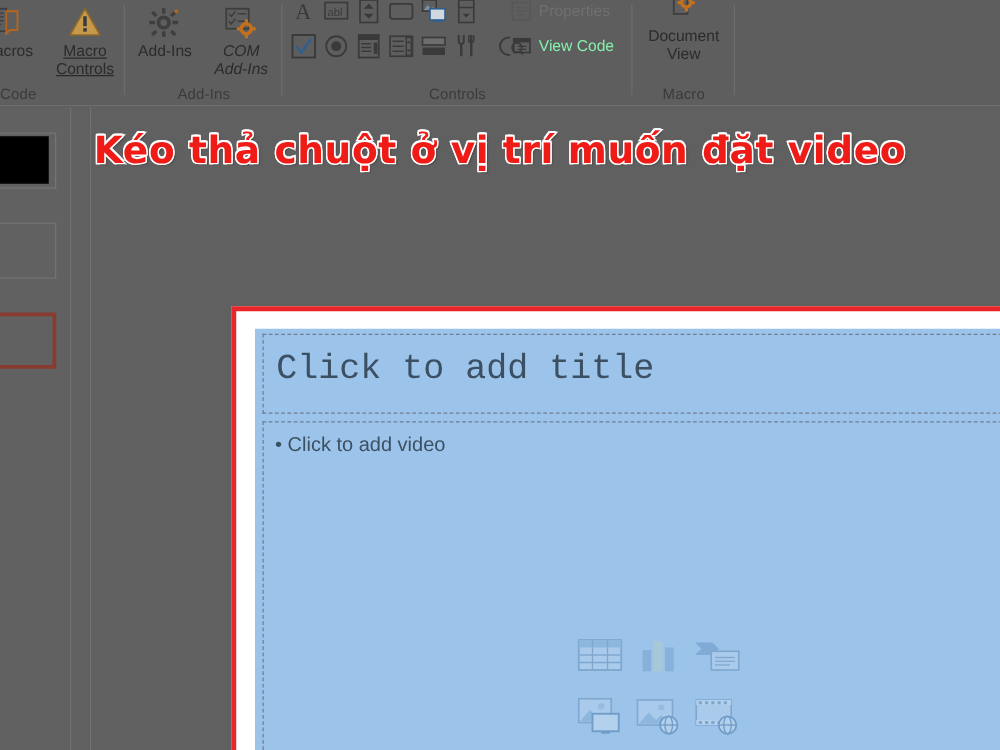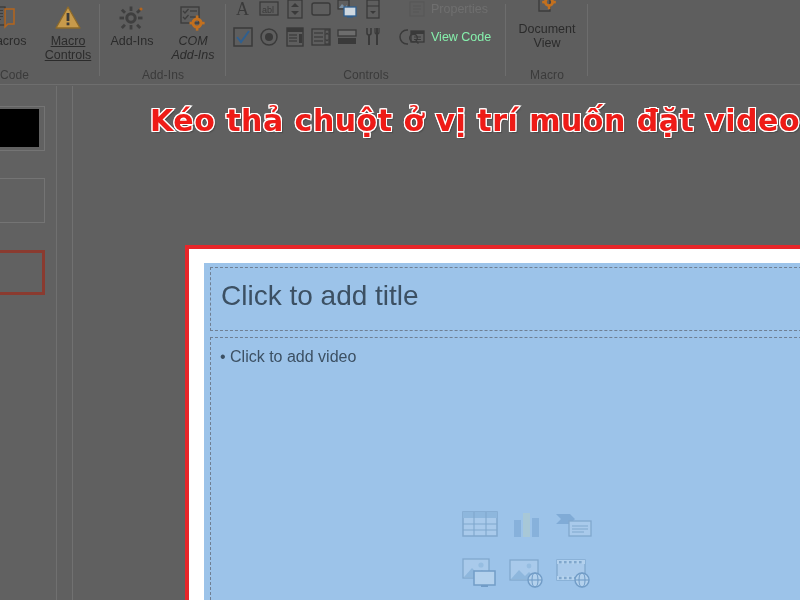--- a/index.html
+++ b/index.html
@@ -139,21 +139,21 @@
   }
   #ph-title {
     left: 6px; top: 4px;
     width: 622px; height: 64px;
   }
   #ph-title .txt {
     position: absolute;
     left: 10px; top: 12px;
     font-size: 28px;
     color: #3c5063;
-    font-family: Liberation Sans, sans-serif;
+    font-family: Liberation Mono, monospace;
     white-space: nowrap;
   }
   #ph-body {
     left: 6px; top: 74px;
     width: 622px; height: 273px;
   }
   #ph-body .bullet {
     position: absolute;
     left: 9px; top: 10px;
     font-size: 16px;
@@ -171,21 +171,21 @@
     position: absolute;
     width: 38px; height: 30px;
     opacity: .45;
   }
 
   
   #banner {
     position: absolute;
     left: 0; top: 103px;
     width: 800px;
-    text-align: right;
+    text-align: center;
     font-family: "DejaVu Sans", sans-serif;
     font-weight: bold;
     font-size: 30px;
     letter-spacing: .5px;
     color: #ee1b17;
     -webkit-text-stroke: 2.2px #ffffff;
     paint-order: stroke fill;
     text-shadow:
        1px  0   0 #fff,  -1px  0   0 #fff,
        0    1px 0 #fff,   0   -1px 0 #fff,

